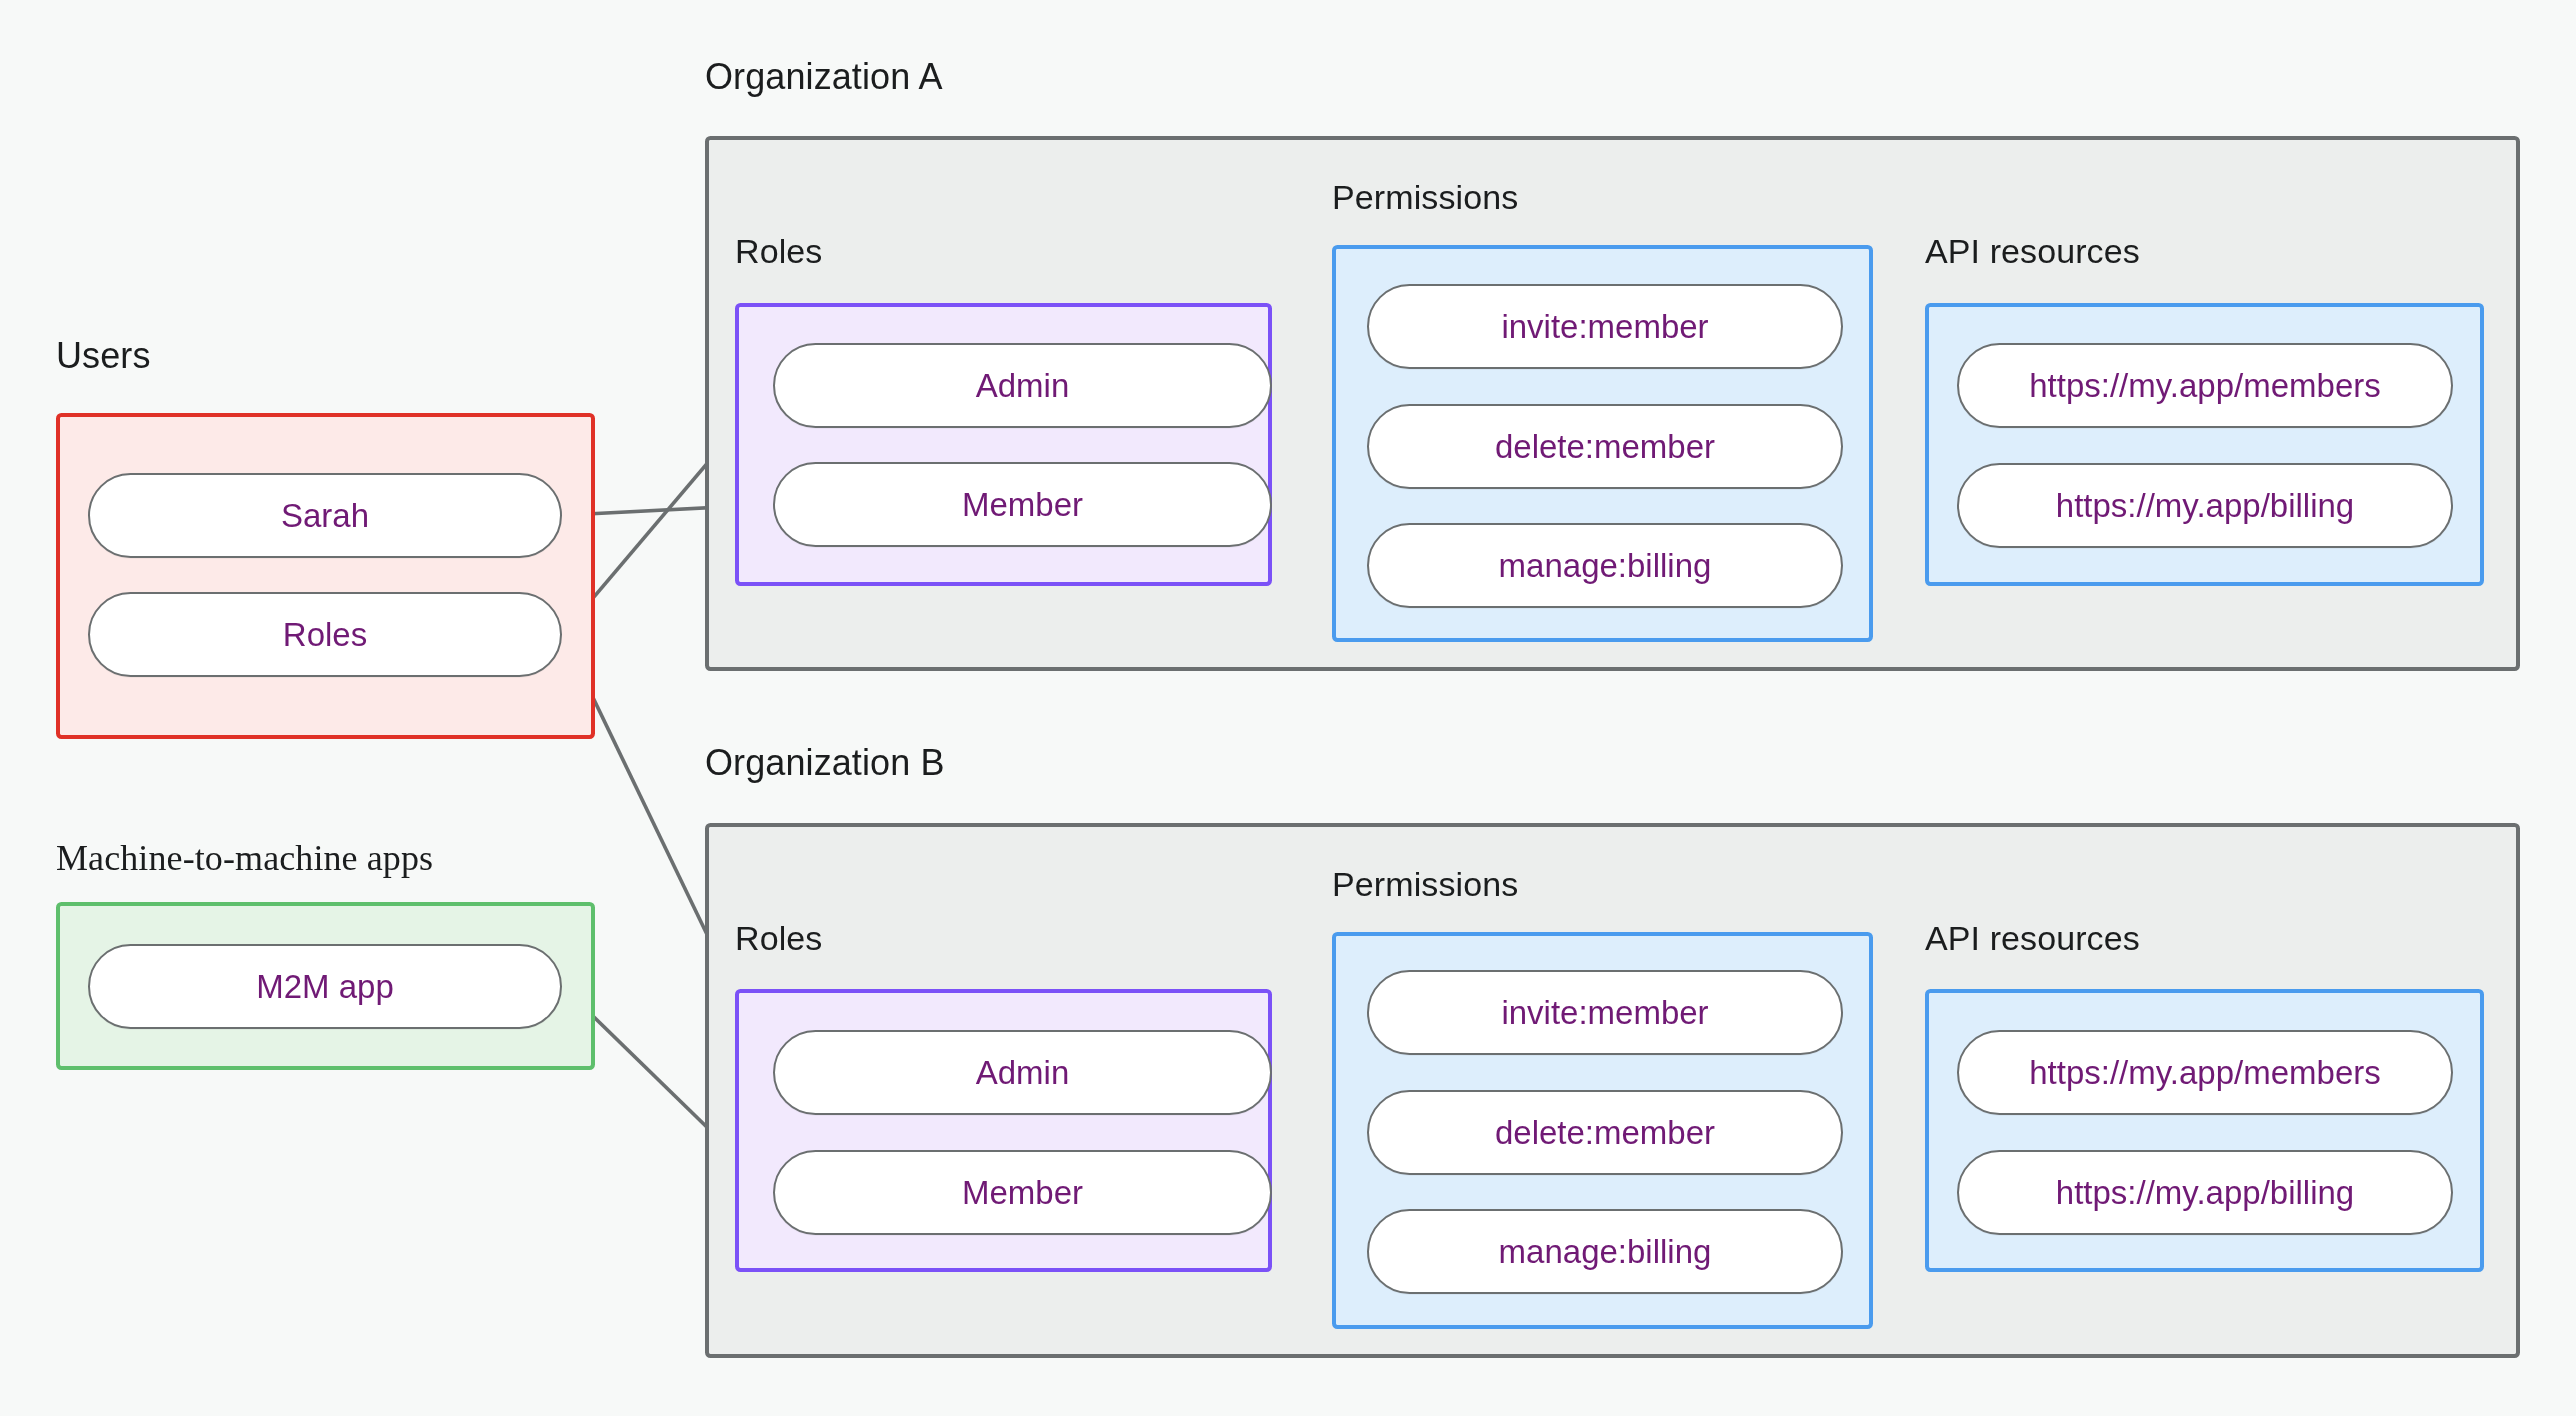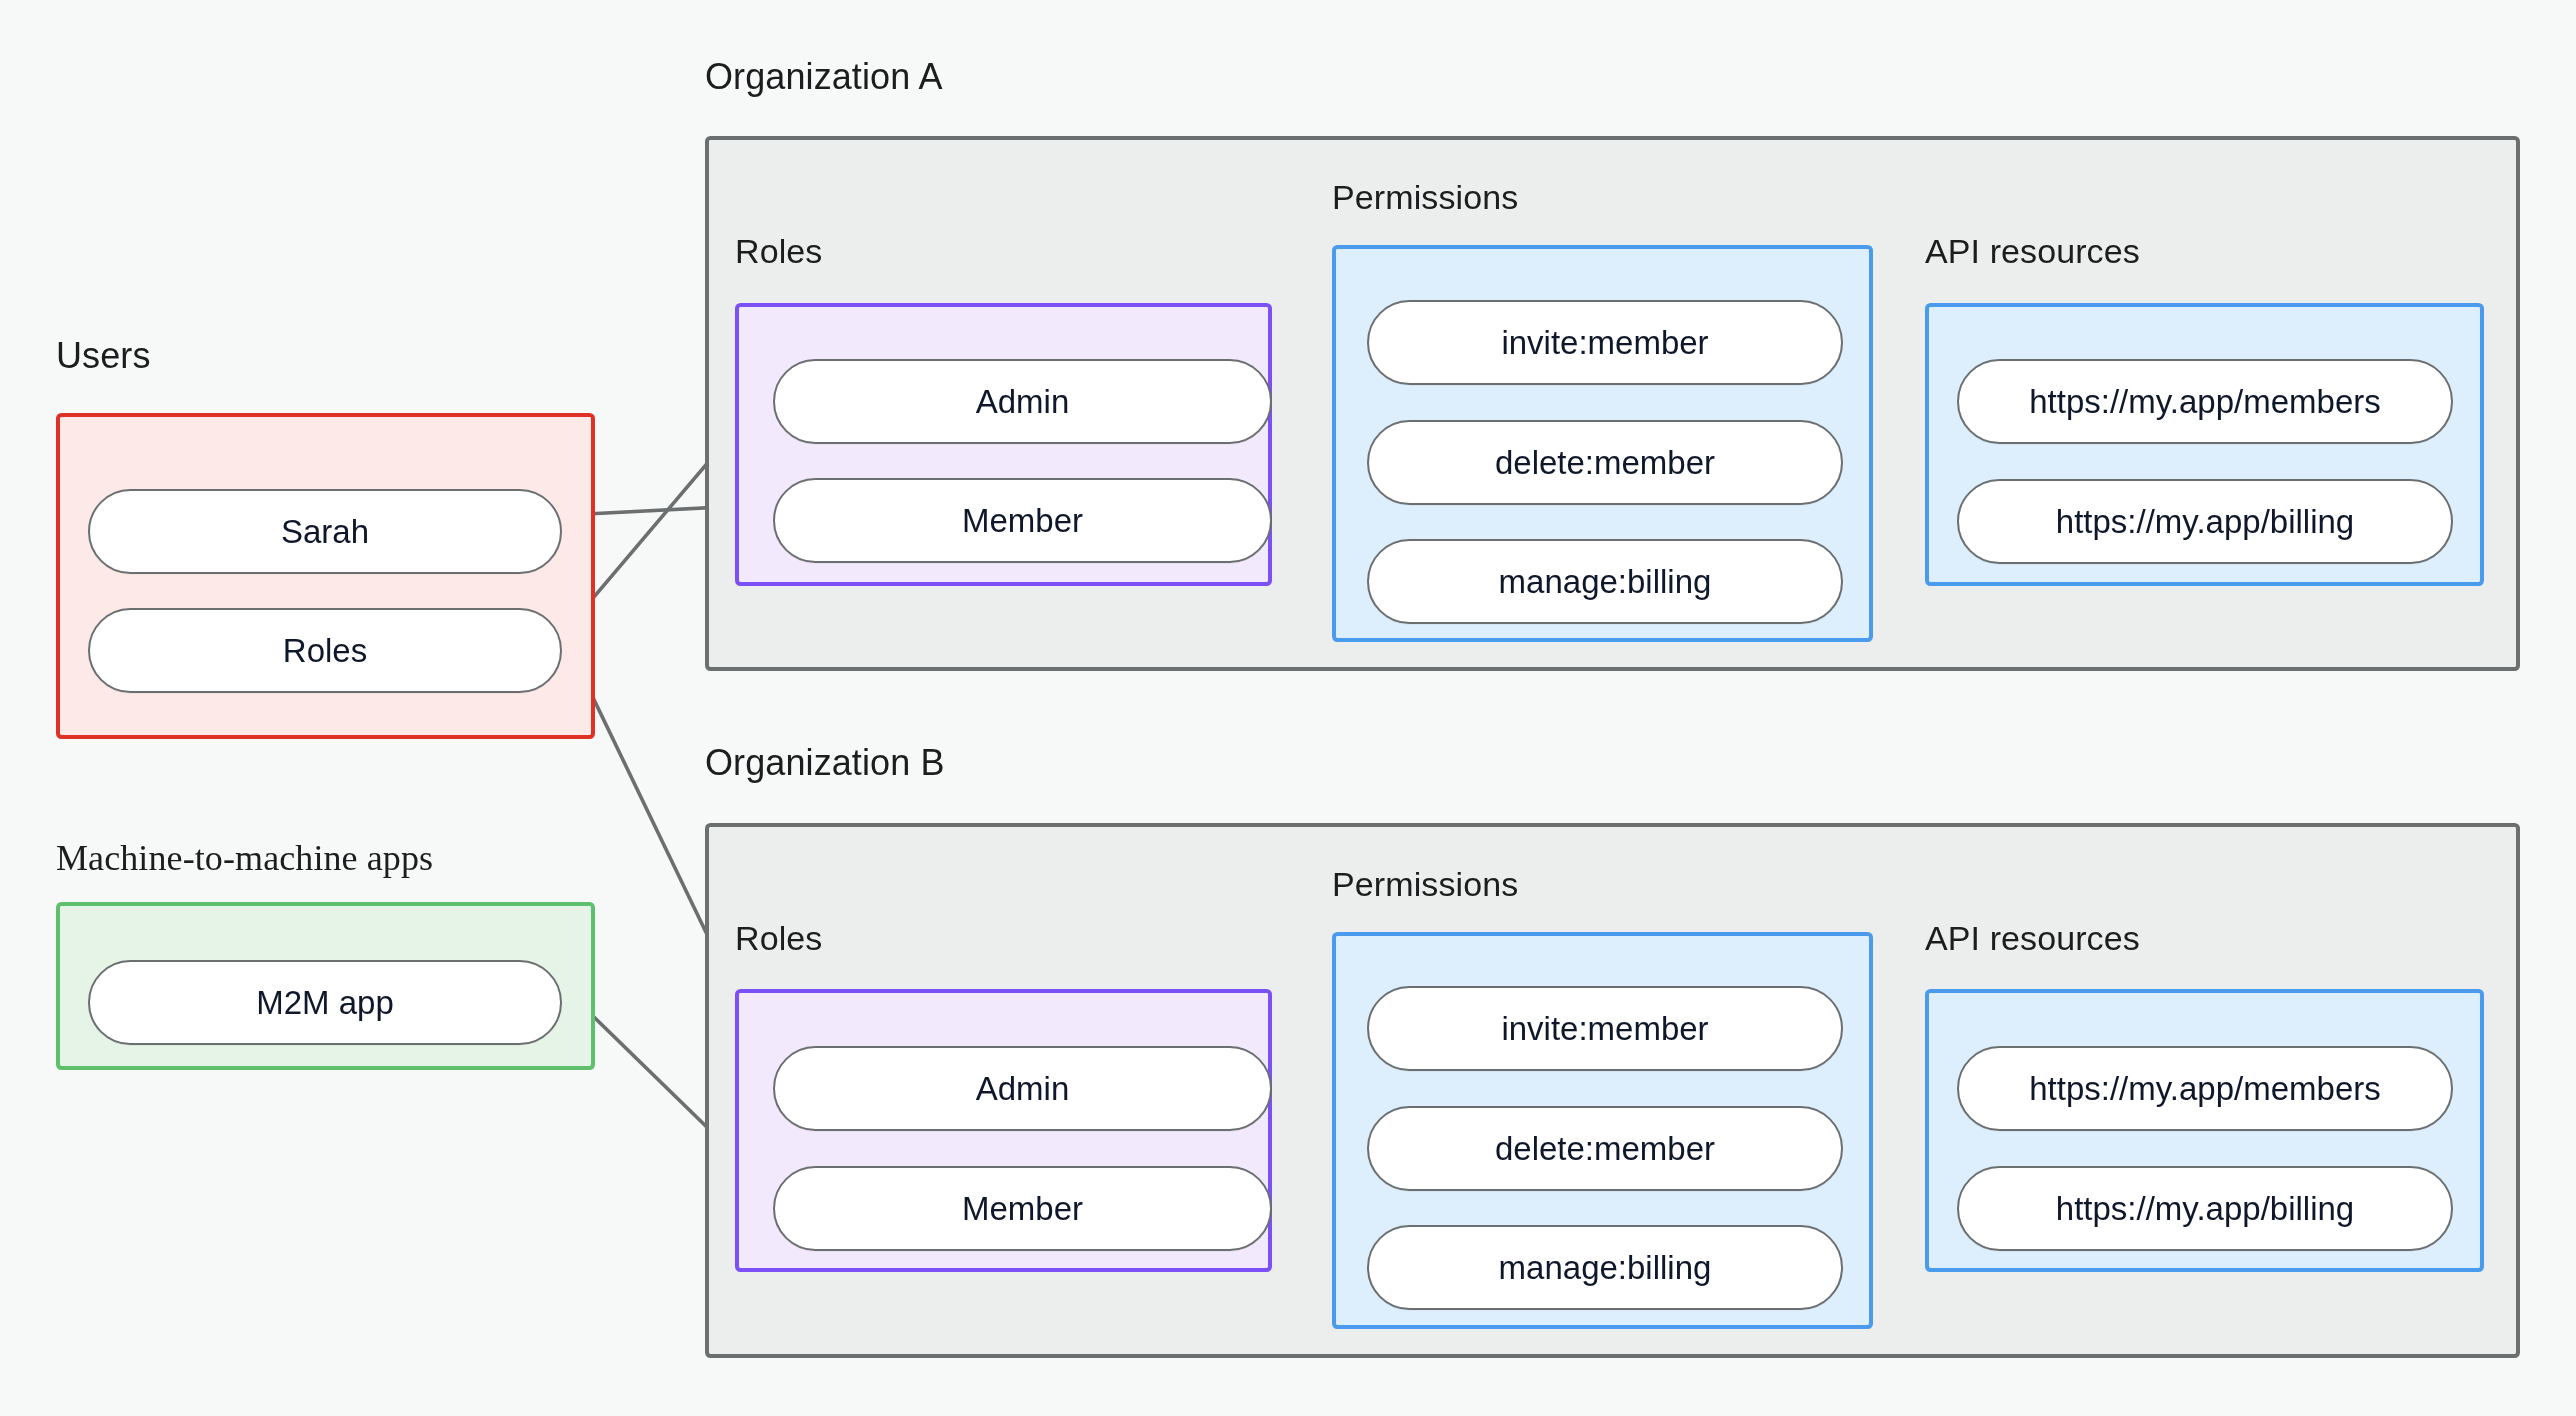--- a/index.html
+++ b/index.html
@@ -30,23 +30,22 @@
   .m2m-panel{background:#e5f4e6;border:4.5px solid #5ebf6c;}
   .roles-panel{background:#f2e9fd;border:4.5px solid #7b51f7;}
   .perms-panel{background:#ddeefc;border:4.5px solid #4a9bee;}
   .api-panel{background:#ddeefc;border:4.5px solid #4a9bee;}
 
   
   .pill{
     position:absolute;z-index:3;box-sizing:border-box;
     background:#ffffff;border:2.7px solid #6b6f70;border-radius:900px;
     display:flex;align-items:center;justify-content:center;
-    font-size:33px;color:#0f172a;white-space:nowrap;
+    font-size:33px;color:#701a75;white-space:nowrap;
     box-shadow:0 0.9px 0 rgba(0,0,0,.04);
-    margin-top:16px;
   }
 </style>
 </head>
 <body>
 
 <div id="stage">
 
   <svg id="edges" viewBox="0 0 2859 1572" width="2576" height="1416">
 
     <line x1="624" y1="572" x2="858" y2="560"></line>

